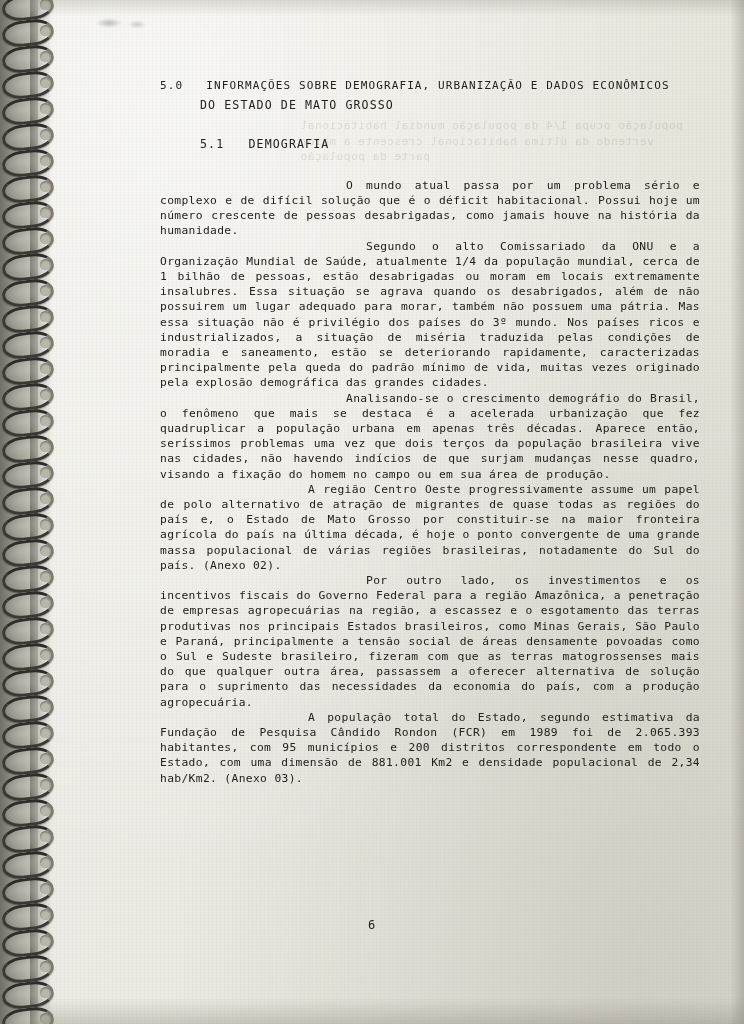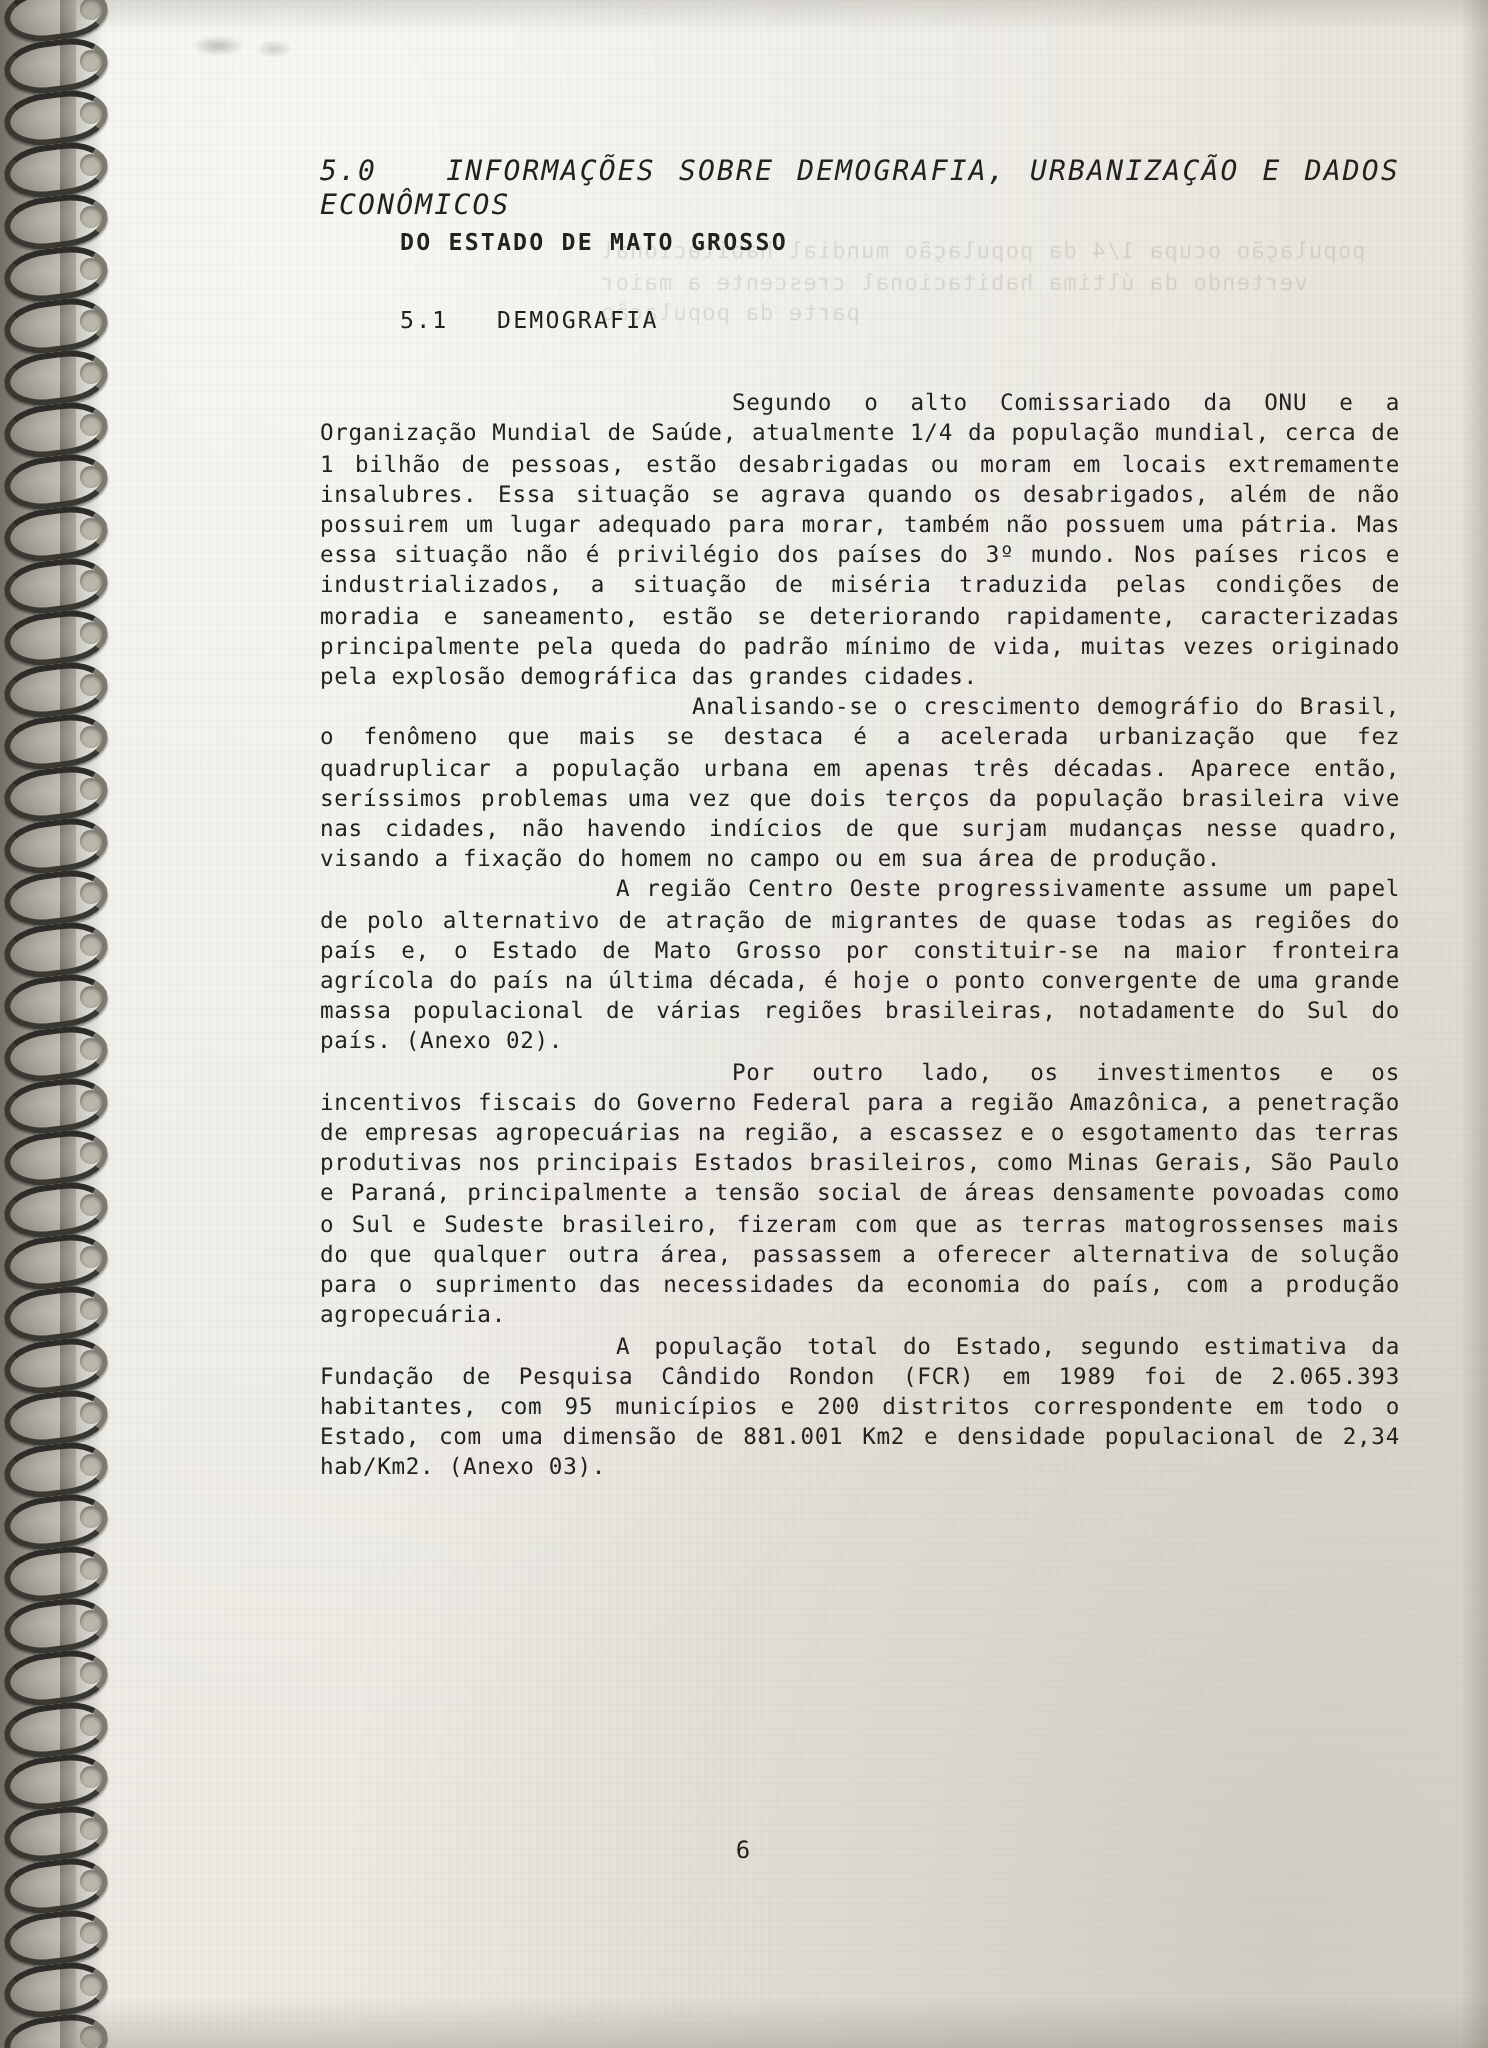--- a/index.html
+++ b/index.html
@@ -88,34 +88,32 @@
     left: 160px;
     top: 78px;
     width: 540px;
     color: #23211e;
     font-size: 11.3px;
     line-height: 15.2px;
     letter-spacing: 0.35px;
   }
   .heading {
     margin: 0 0 2px 0;
-    font-size: 14px;
+    font-size: 11px;
     line-height: 16.5px;
     letter-spacing: 1.1px;
     text-align: justify;
     text-justify: inter-character;
-    font-style: italic;
   }
   .heading-line2 {
     margin: 0 0 24px 0;
     font-size: 11.6px;
     line-height: 16px;
     letter-spacing: 1.1px;
     padding-left: 40px;
-    font-weight: bold;
   }
   .subheading {
     margin: 0 0 26px 0;
     padding-left: 40px;
     font-size: 11.6px;
     letter-spacing: 1.1px;
   }
   p.body {
     margin: 0 0 0 0;
     text-align: justify;
@@ -274,20 +272,21 @@
       <span>5.0</span>&nbsp;&nbsp;
       <span>INFORMAÇÕES SOBRE DEMOGRAFIA, URBANIZAÇÃO E DADOS ECONÔMICOS</span>
     </p>
     <p class="heading-line2">DO ESTADO DE MATO GROSSO</p>
 
     <p class="subheading">
       <span>5.1</span>&nbsp;&nbsp;
       <span>DEMOGRAFIA</span>
     </p>
 
+    <p class="body"><span class="ind"></span><span>O mundo atual passa por um problema sério e complexo e de difícil solução que é o déficit habitacional. Possui hoje um número crescente de pessoas desabrigadas, como jamais houve na história da humanidade.</span></p>
     <p class="body"><span class="ind-lg"></span><span>Segundo o alto Comissariado da ONU e a Organização Mundial de Saúde, atualmente 1/4 da população mundial, cerca de 1 bilhão de pessoas, estão desabrigadas ou moram em locais extremamente insalubres. Essa situação se agrava quando os desabrigados, além de não possuirem um lugar adequado para morar, também não possuem uma pátria. Mas essa situação não é privilégio dos países do 3º mundo. Nos países ricos e industrializados, a situação de miséria traduzida pelas condições de moradia e saneamento, estão se deteriorando rapidamente, caracterizadas principalmente pela queda do padrão mínimo de vida, muitas vezes originado pela explosão demográfica das grandes cidades.</span></p>
     <p class="body"><span class="ind"></span><span>Analisando-se o crescimento demográfio do Brasil, o fenômeno que mais se destaca é a acelerada urbanização que fez quadruplicar a população urbana em apenas três décadas. Aparece então, seríssimos problemas uma vez que dois terços da população brasileira vive nas cidades, não havendo indícios de que surjam mudanças nesse quadro, visando a fixação do homem no campo ou em sua área de produção.</span></p>
     <p class="body"><span class="ind-sm"></span><span>A região Centro Oeste progressivamente assume um papel de polo alternativo de atração de migrantes de quase todas as regiões do país e, o Estado de Mato Grosso por constituir-se na maior fronteira agrícola do país na última década, é hoje o ponto convergente de uma grande massa populacional de várias regiões brasileiras, notadamente do Sul do país. (Anexo 02).</span></p>
     <p class="body"><span class="ind-lg"></span><span>Por outro lado, os investimentos e os incentivos fiscais do Governo Federal para a região Amazônica, a penetração de empresas agropecuárias na região, a escassez e o esgotamento das terras produtivas nos principais Estados brasileiros, como Minas Gerais, São Paulo e Paraná, principalmente a tensão social de áreas densamente povoadas como o Sul e Sudeste brasileiro, fizeram com que as terras matogrossenses mais do que qualquer outra área, passassem a oferecer alternativa de solução para o suprimento das necessidades da economia do país, com a produção agropecuária.</span></p>
     <p class="body"><span class="ind-sm"></span><span>A população total do Estado, segundo estimativa da Fundação de Pesquisa Cândido Rondon (FCR) em 1989 foi de 2.065.393 habitantes, com 95 municípios e 200 distritos correspondente em todo o Estado, com uma dimensão de 881.001 Km2 e densidade populacional de 2,34 hab/Km2. (Anexo 03).</span></p>
 
   </div>
 
   <div id="folio">6</div>
 

